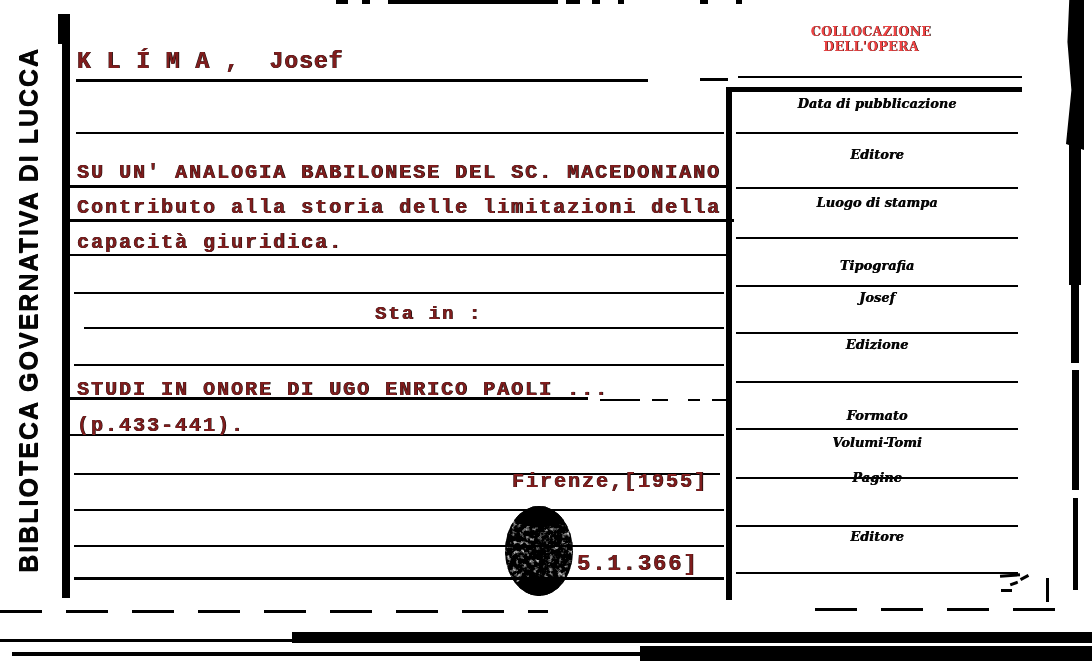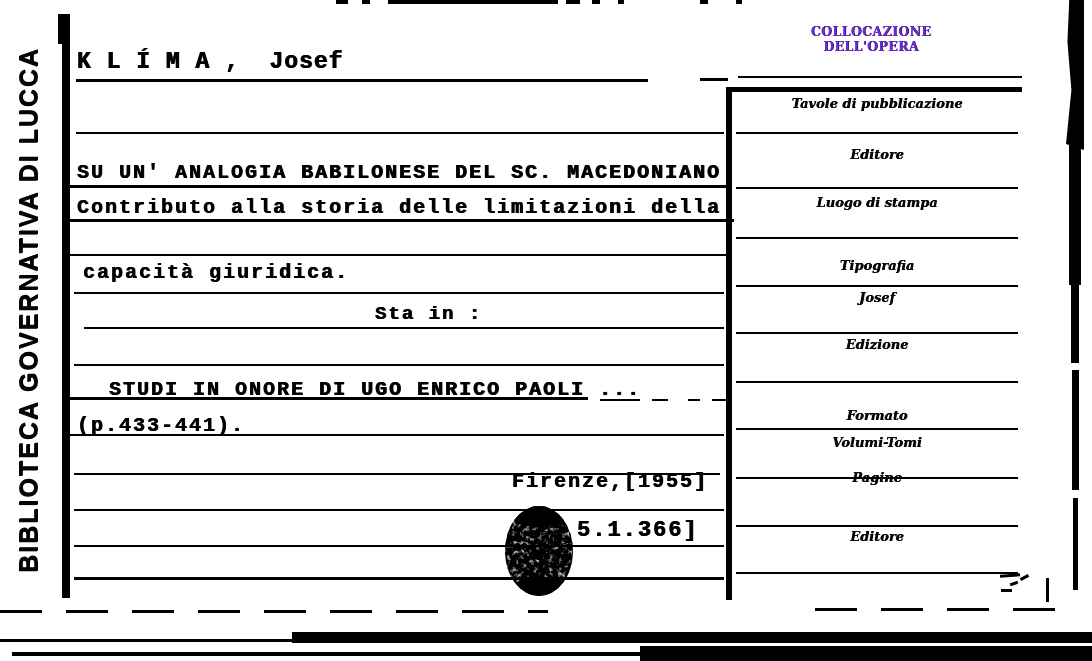--- a/index.html
+++ b/index.html
@@ -4,31 +4,31 @@
 <style>
   html,body{margin:0;padding:0;background:#fff;}
   body{width:1092px;height:661px;position:relative;overflow:hidden;
        font-family:"Liberation Sans",sans-serif;color:#000;}
   .abs{position:absolute;}
   
   .ln{position:absolute;background:#000;height:2px;}
   .ln.th{height:3px;}
   
   .typed{position:absolute;font-family:"Liberation Mono",monospace;font-weight:700;
-         color:#000000;white-space:pre;letter-spacing:2px;font-size:20px;line-height:1;
+         color:#7f1d1d;white-space:pre;letter-spacing:2px;font-size:20px;line-height:1;
          text-shadow:0.6px 0.4px 0 #111, -0.3px 0 0 #222;}
   
   .spine-text{position:absolute;left:-264px;top:293px;width:584px;height:34px;line-height:34px;
          transform:rotate(-90deg);transform-origin:center;text-align:center;white-space:nowrap;
          font-family:"Liberation Sans",sans-serif;font-weight:700;font-size:25px;letter-spacing:2px;
          color:#050505;text-shadow:0.5px 0.5px 0 #000;}
   
   .panel-header{position:absolute;left:768px;top:24px;width:206px;text-align:center;
          font-family:"DejaVu Serif",serif;font-weight:700;font-size:12.5px;letter-spacing:0.4px;
-         color:#6d28d9;text-shadow:0.5px 0.4px 0 #000;}
+         color:#ef4444;text-shadow:0.5px 0.4px 0 #000;}
   .flabel{position:absolute;left:736px;width:282px;text-align:center;
          font-family:"DejaVu Serif",serif;font-style:italic;font-weight:700;font-size:13px;
          line-height:16px;color:#070707;text-shadow:0.4px 0.3px 0 #000;}
   .pln{position:absolute;left:736px;width:282px;height:2px;background:#000;}
   
   .bar{position:absolute;background:#000;}
   .dashes{position:absolute;height:3px;
           background:repeating-linear-gradient(90deg,#000 0 42px,transparent 42px 66px);}
   .stamp-wrap{position:absolute;left:503px;top:505px;width:72px;height:92px;}
   .stray{position:absolute;background:#000;height:3px;}
@@ -60,26 +60,26 @@
 <div class="ln" style="left:712px;top:399px;width:16px;"></div>
 <div class="ln" style="left:66px;top:434px;width:658px;"></div>
 <div class="ln" style="left:74px;top:473px;width:646px;"></div>
 <div class="ln" style="left:74px;top:509px;width:650px;"></div>
 <div class="ln" style="left:74px;top:545px;width:650px;"></div>
 <div class="ln th" style="left:74px;top:577px;width:650px;"></div>
 
 <div class="typed" style="left:77px;top:51px;font-size:23px;letter-spacing:1px;">K L Í M A ,  Josef</div>
 <div class="typed" style="left:77px;top:163px;">SU UN' ANALOGIA BABILONESE DEL SC. MACEDONIANO</div>
 <div class="typed" style="left:77px;top:198px;">Contributo alla storia delle limitazioni della</div>
-<div class="typed" style="left:83px;top:233px;margin-top:30px;">capacità giuridica.</div>
+<div class="typed" style="left:77px;top:233px;">capacità giuridica.</div>
 <div class="typed" style="left:375px;top:305px;font-size:19px;">Sta in :</div>
-<div class="typed" style="left:77px;top:380px;margin-left:32px;">STUDI IN ONORE DI UGO ENRICO PAOLI ...</div>
+<div class="typed" style="left:77px;top:380px;">STUDI IN ONORE DI UGO ENRICO PAOLI ...</div>
 <div class="typed" style="left:77px;top:416px;">(p.433-441).</div>
 <div class="typed" style="left:512px;top:472px;">Firenze,[1955]</div>
-<div class="typed" style="left:577px;top:520px;font-size:22px;">5.1.366]</div>
+<div class="typed" style="left:577px;top:554px;font-size:22px;">5.1.366]</div>
 
 <div class="stamp-wrap">
   <svg width="72" height="92" viewBox="0 0 72 92" aria-hidden="true">
     <defs>
       <clipPath id="stc">
           <ellipse cx="36" cy="46" rx="34" ry="45"></ellipse>
         </clipPath>
       <filter id="stn" x="-10%" y="-10%" width="120%" height="120%">
         <feTurbulence type="fractalNoise" baseFrequency="0.22" numOctaves="4" seed="11"></feTurbulence>
         <feColorMatrix type="matrix" values="0 0 0 0 0  0 0 0 0 0  0 0 0 0 0  1.5 1.5 1.5 0 -1.15"></feColorMatrix>
@@ -93,21 +93,21 @@
     </g>
   </svg>
 </div>
 
 <div class="panel-header">COLLOCAZIONE DELL'OPERA</div>
 
 <div class="ln" style="left:738px;top:76px;width:284px;"></div>
 <div class="bar" style="left:726px;top:87px;width:296px;height:5px;"></div>
 <div class="bar" style="left:726px;top:87px;width:6px;height:513px;"></div>
 
-<div class="flabel" style="top:96px;">Tavole di pubblicazione</div>
+<div class="flabel" style="top:96px;">Data di pubblicazione</div>
 <div class="pln" style="top:132px;"></div>
 <div class="flabel" style="top:147px;">Editore</div>
 <div class="pln" style="top:187px;"></div>
 <div class="flabel" style="top:195px;">Luogo di stampa</div>
 <div class="pln" style="top:237px;"></div>
 <div class="flabel" style="top:258px;">Tipografia</div>
 <div class="pln" style="top:285px;"></div>
 <div class="flabel" style="top:290px;">Josef</div>
 <div class="pln" style="top:332px;"></div>
 <div class="flabel" style="top:337px;">Edizione</div>

